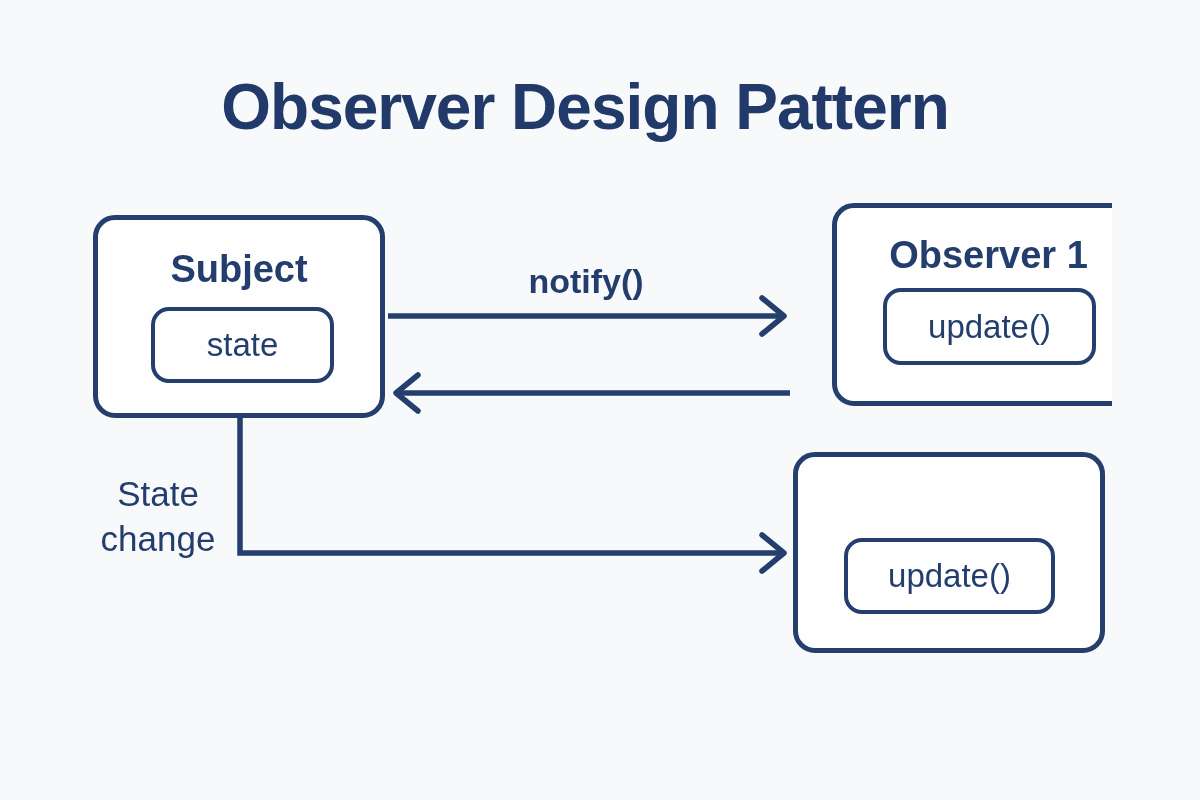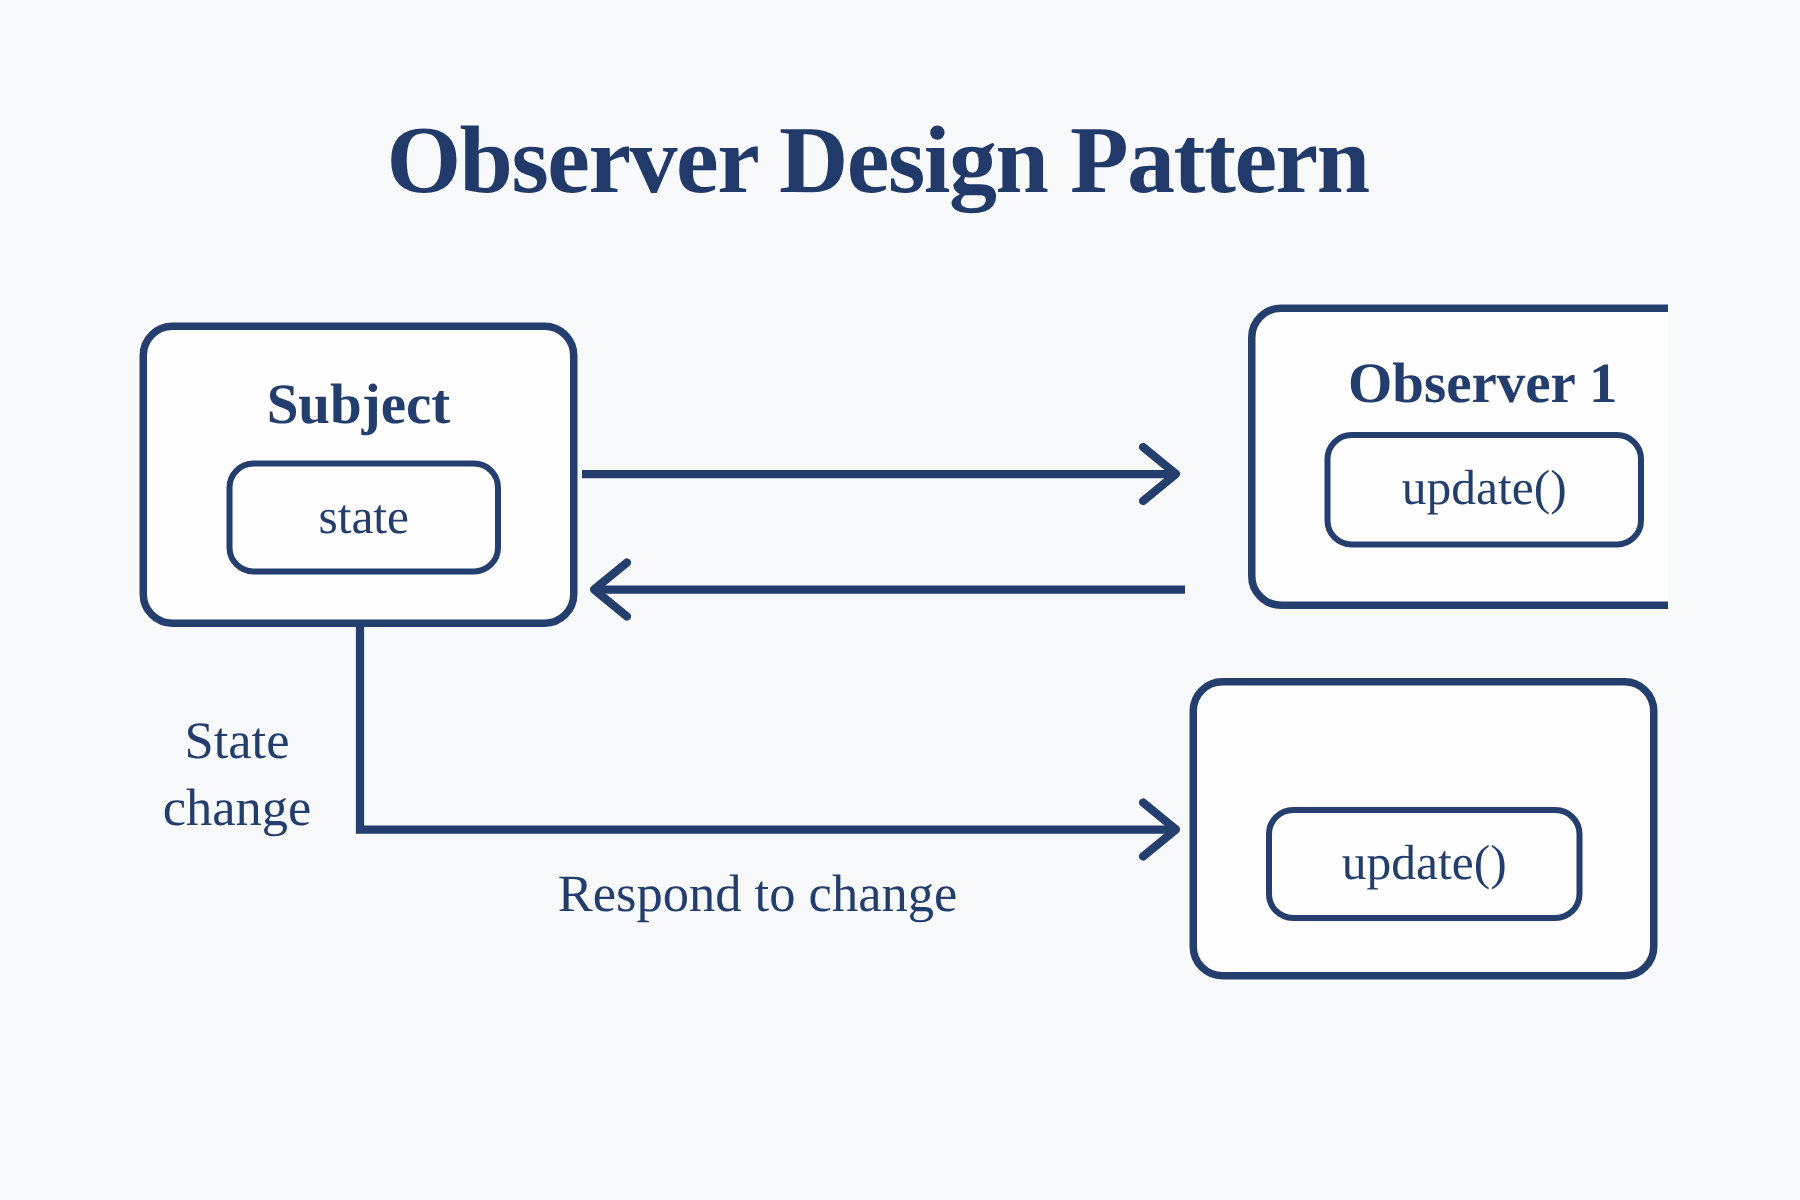--- a/index.html
+++ b/index.html
@@ -8,21 +8,20 @@
     background: #f8f9fb;
     font-family: "Liberation Sans", "DejaVu Sans", sans-serif;
   }
   .canvas {
     position: relative;
     width: 1112px;
     height: 800px;
     background: #f8f9fb;
     overflow: hidden;
     color: #233d6d;
-    font-family: Liberation Serif, serif;
   }
   .title {
     position: absolute;
     top: 70px;
     left: 0;
     width: 1170px;
     text-align: center;
     font-size: 64px;
     font-weight: 800;
     letter-spacing: -1px;
@@ -148,19 +147,19 @@
       <span>update()</span>
     </div>
   </div>
 
   <div class="node" id="observer2-node">
     <div class="pill" id="observer2-pill">
       <span>update()</span>
     </div>
   </div>
 
+  <div class="edge-label" id="notify-label">notify()</div>
 
   <div class="edge-label" id="state-change-label">State
 change</div>
 
-  <div class="edge-label" id="respond-label">Respond to change</div>
 
 </div>
 
 </body></html>

